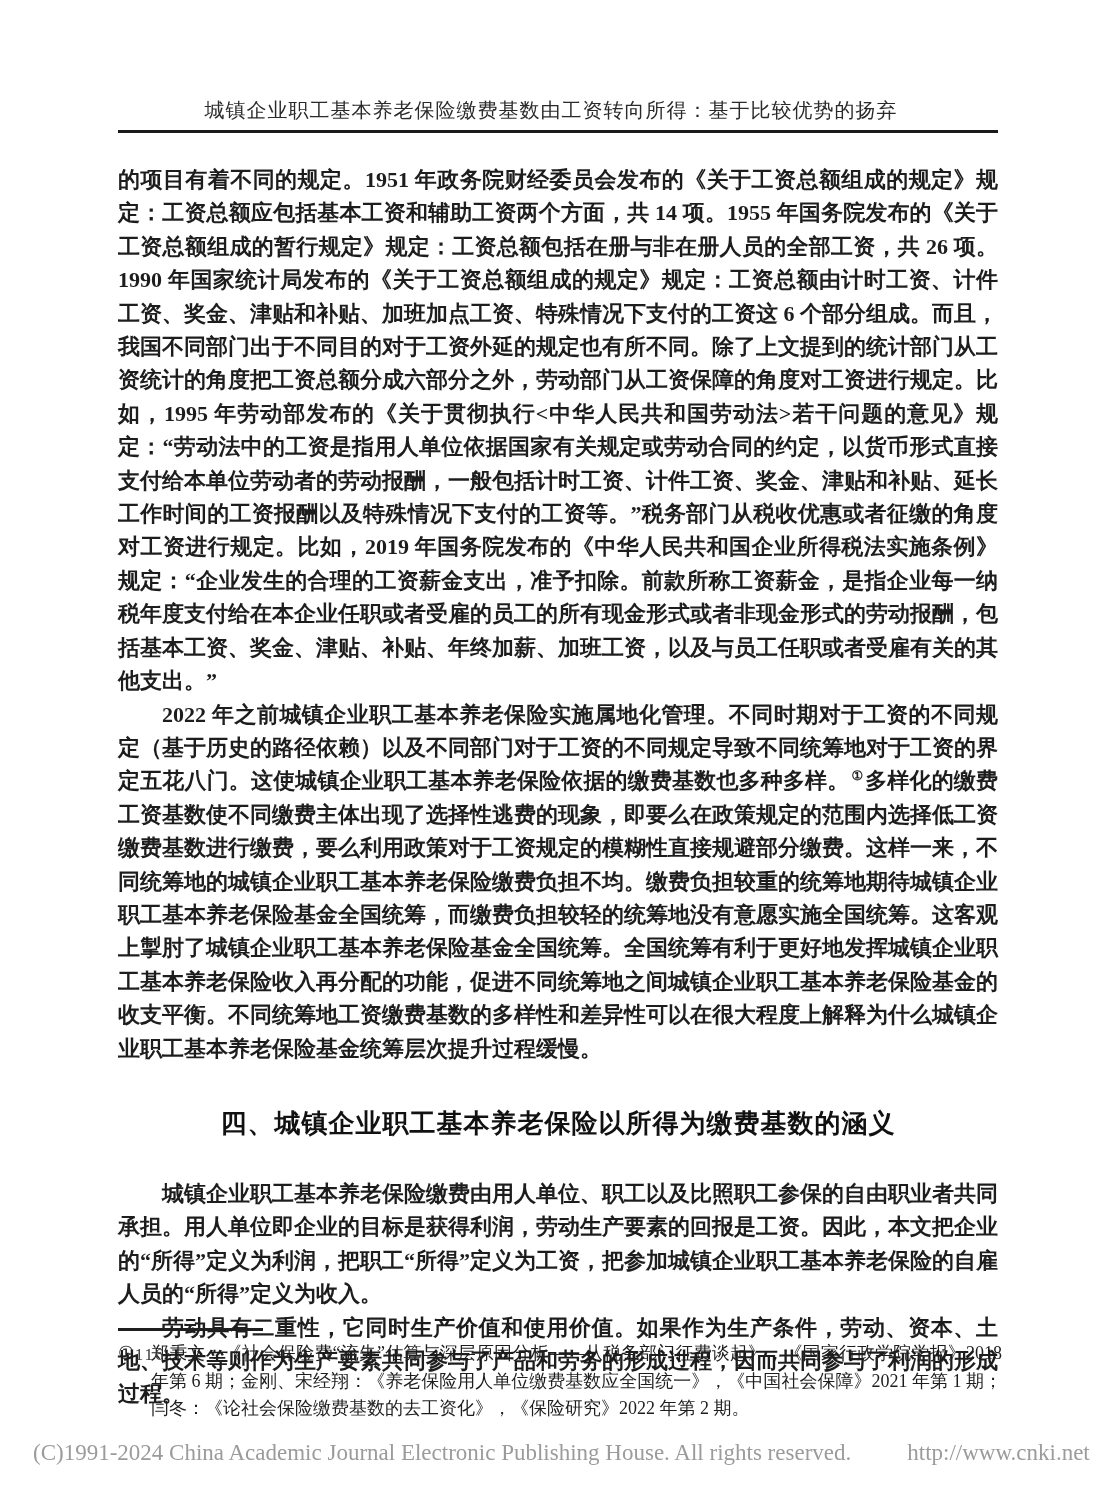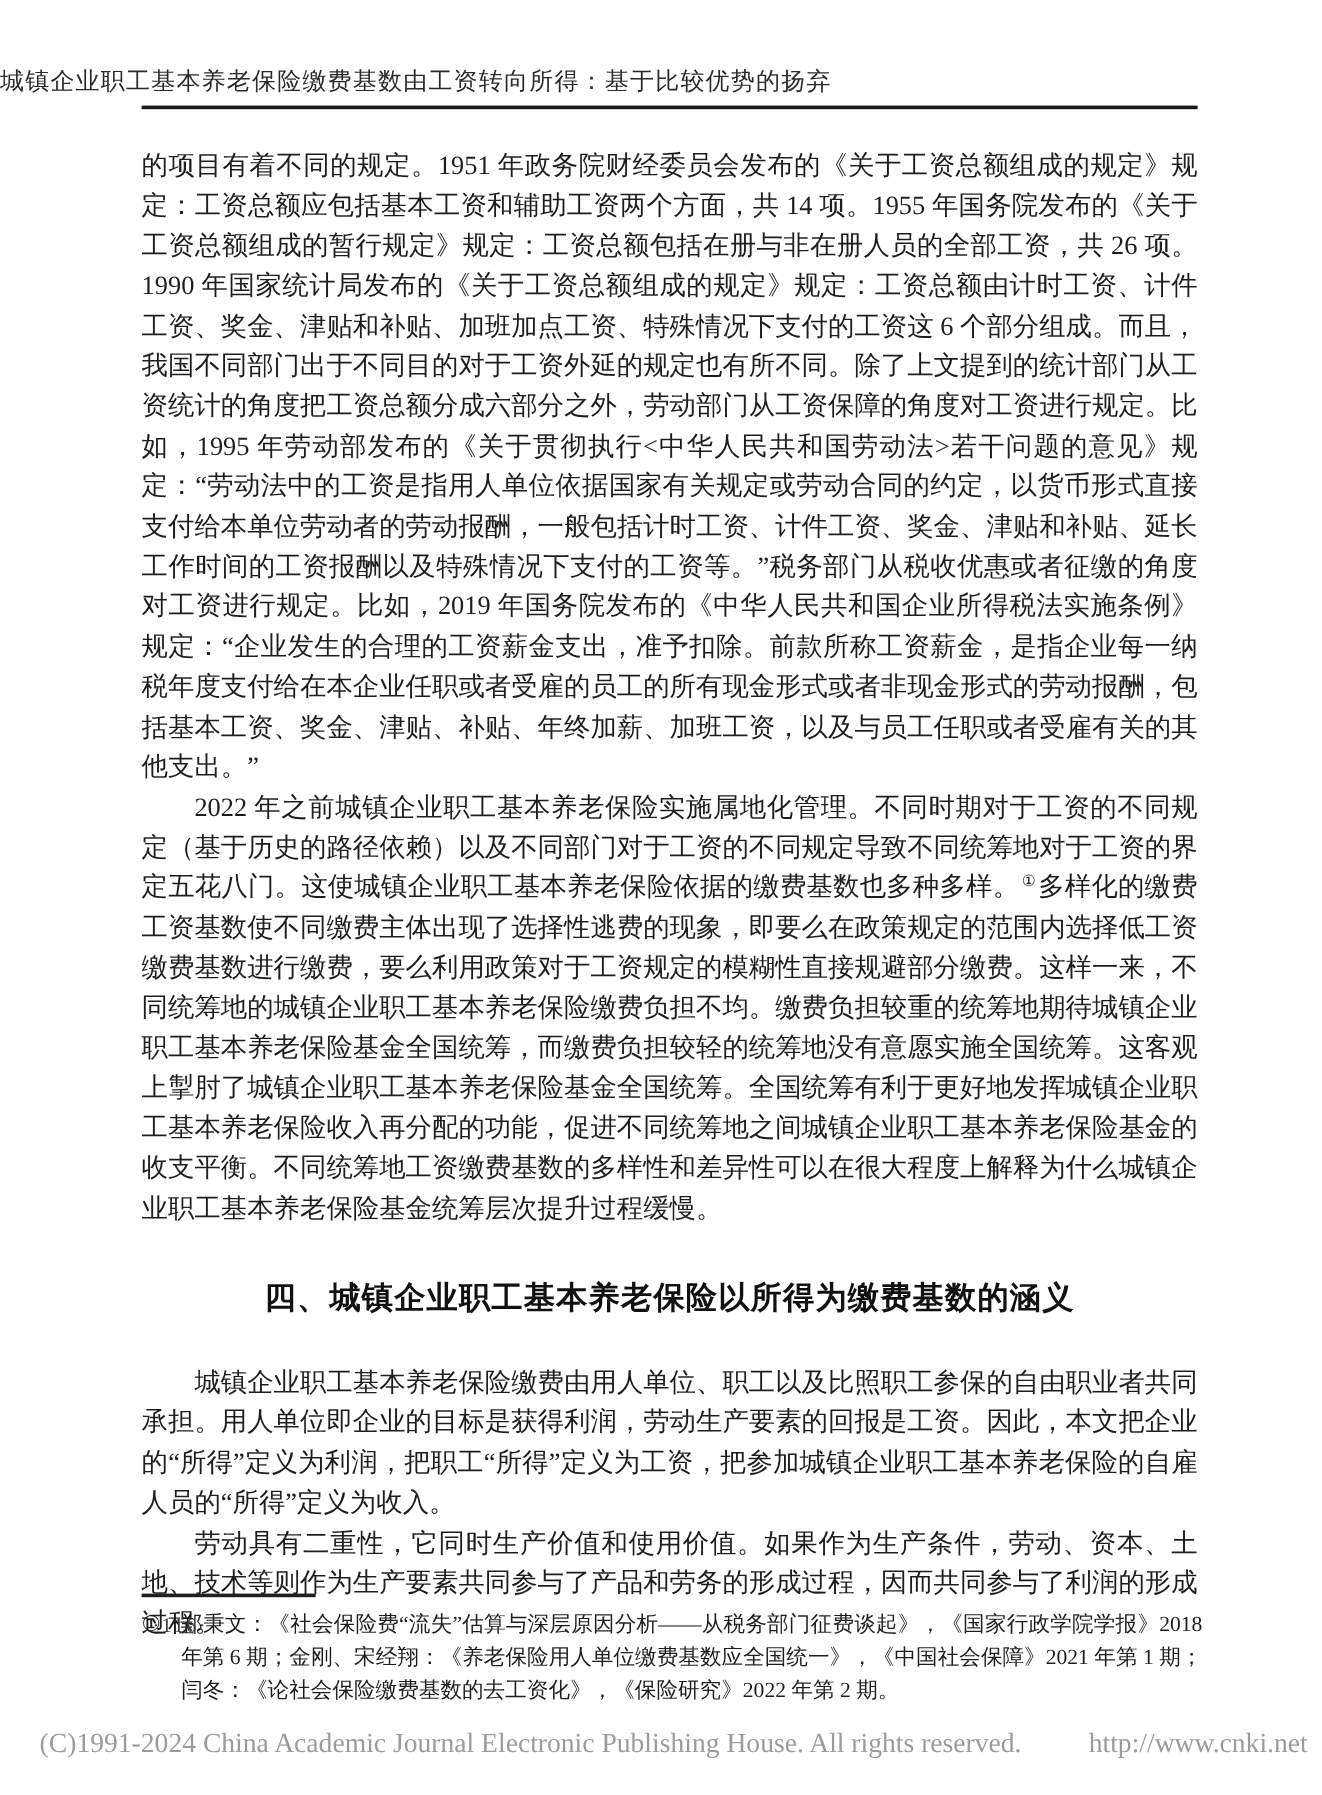--- a/index.html
+++ b/index.html
@@ -10,41 +10,42 @@
   .page {
     position: relative;
     width: 1102px;
     height: 1496px;
     background: #ffffff;
     overflow: hidden;
     font-family: "Liberation Serif", "DejaVu Serif", serif;
     color: #1d1d1d;
   }
   .running-title {
-    padding-top: 56px;
+    padding-top: 98px;
+    text-align: center;
     font-size: 20px;
     line-height: 24px;
     letter-spacing: 1px;
     color: #2a2a2a;
   }
   .header-rule {
     width: 880px;
     margin: 8px 0 0 118px;
     border: 0;
     border-top: 3px solid #1a1a1a;
     height: 0;
   }
   .content {
     width: 880px;
     margin: 30px 104px 0 118px;
     font-size: 22px;
     line-height: 33.4px;
     text-align: justify;
   }
-  .para { margin: 0; }
+  .para { margin: 0; font-weight: bold; }
   .indent { text-indent: 2em; }
   .fn-ref {
     font-size: 13px;
     vertical-align: super;
     line-height: 0;
     padding: 0 2px;
   }
   .section-heading {
     font-family: "Liberation Sans", "DejaVu Sans", sans-serif;
     font-weight: bold;

